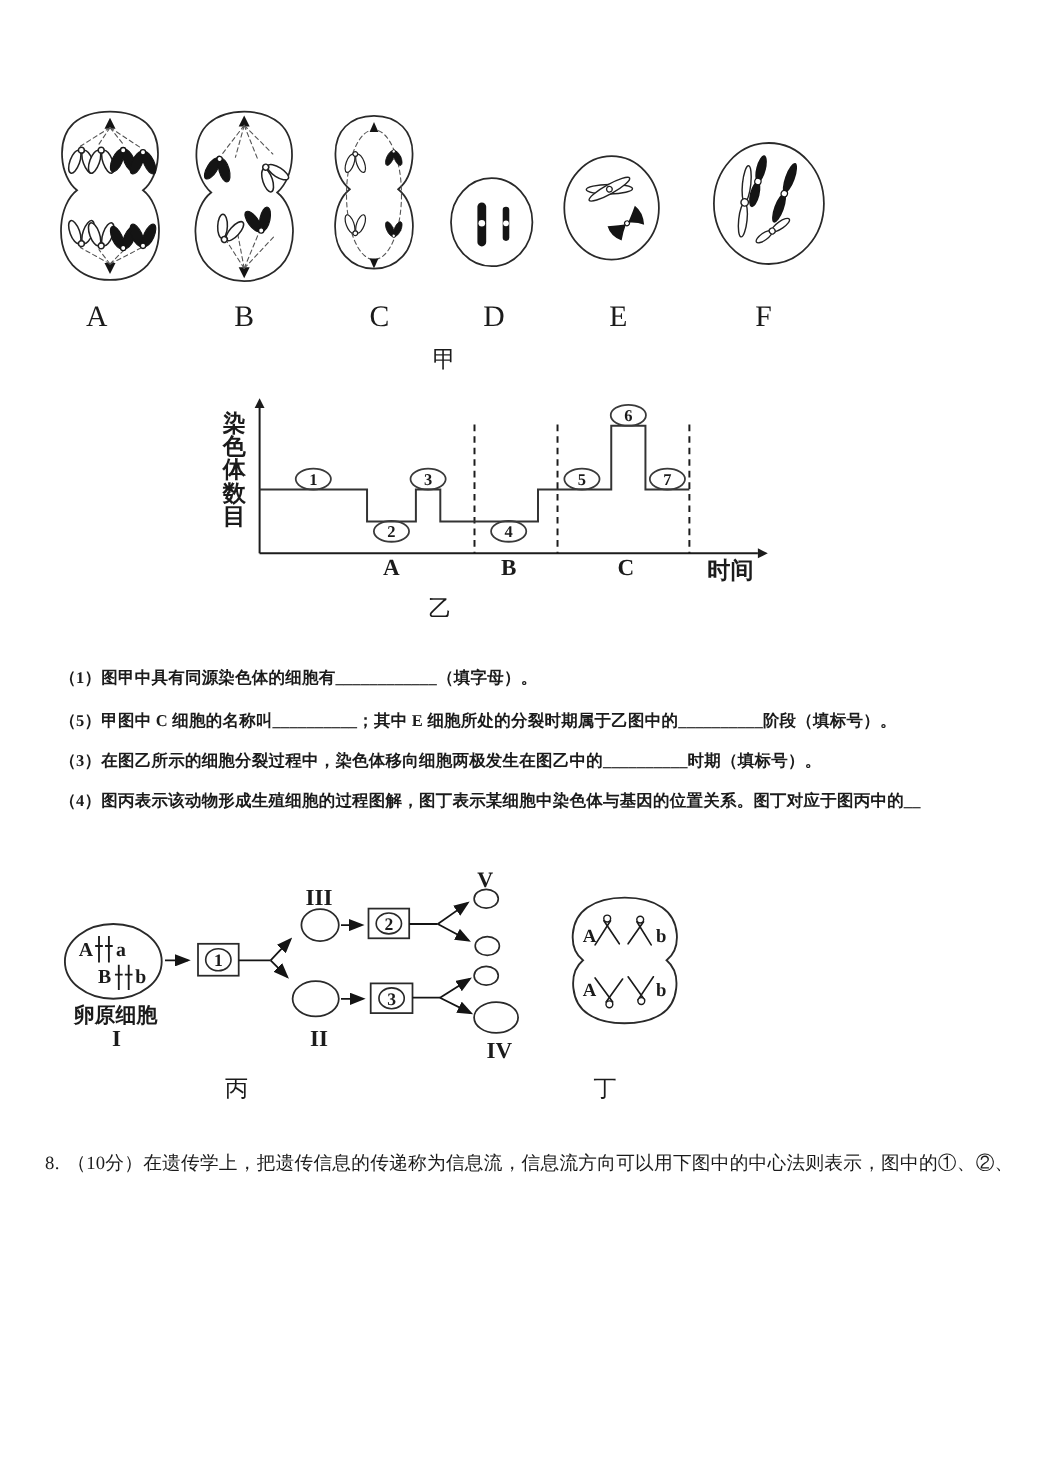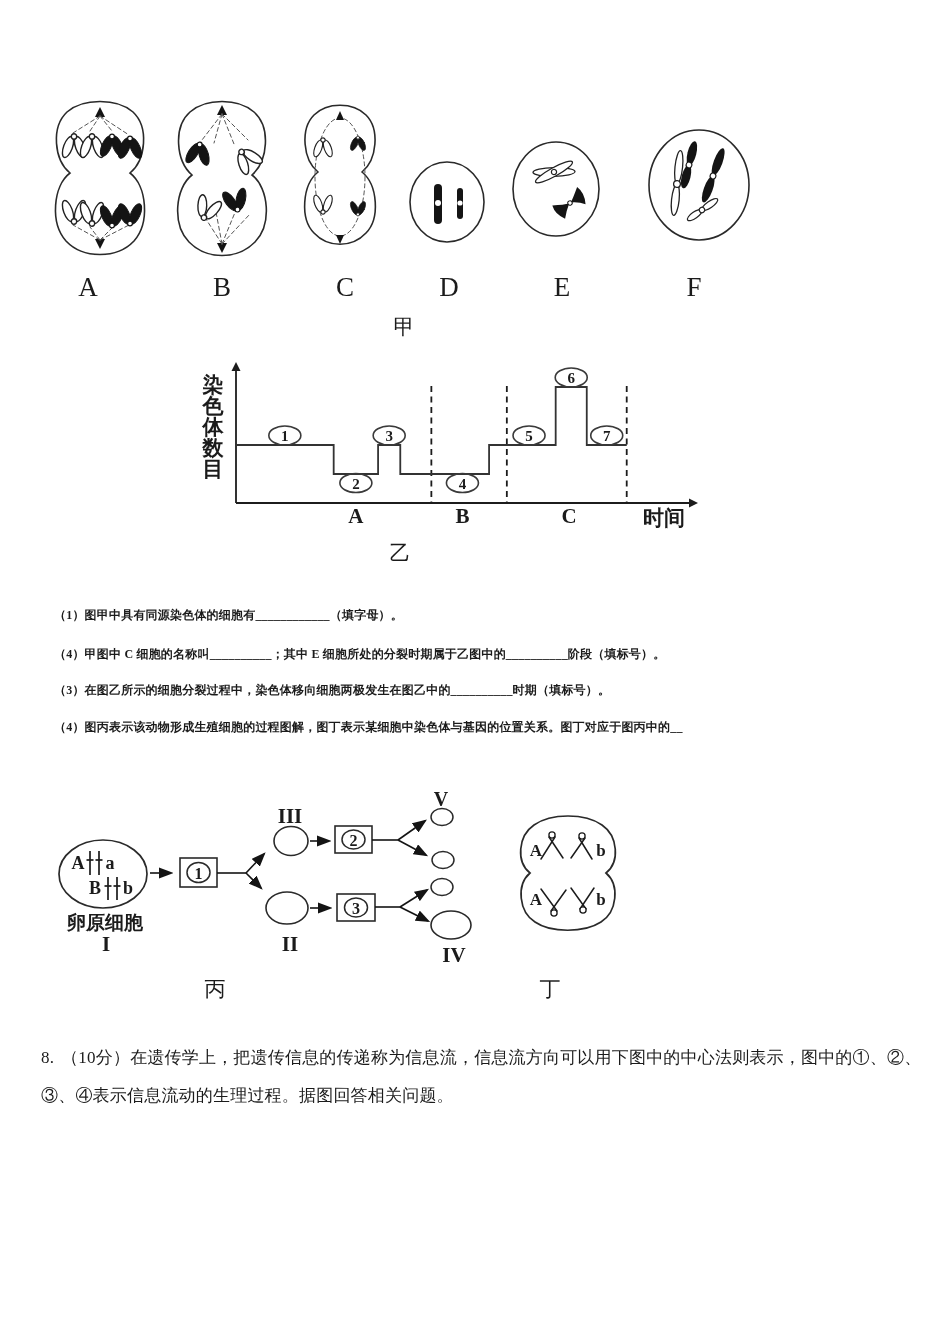--- a/index.html
+++ b/index.html
@@ -1,20 +1,20 @@
 <!DOCTYPE html>
 <html><head>
 <meta charset="utf-8">
 <style>
   html,body{margin:0;padding:0;background:#e8e8e8;}
   .page{position:relative;width:950px;height:1344px;background:#ffffff;margin:0 auto;
         font-family:"Liberation Serif","DejaVu Serif",serif;color:#1b1b1b;overflow:hidden;}
   svg{position:absolute;left:0;}
   svg text{font-family:"Liberation Serif","DejaVu Serif",serif;fill:#1b1b1b;}
-  .qline{position:absolute;left:54px;font-size:12px;font-weight:600;white-space:nowrap;
+  .qline{position:absolute;left:54px;font-size:15px;font-weight:600;white-space:nowrap;
          letter-spacing:0.2px;}
   .q8line{position:absolute;left:41px;font-size:17px;white-space:nowrap;letter-spacing:0.2px;}
   .b{font-weight:normal;}
   .score{margin-left:7px;}
 </style>
 </head>
 <body>
 
 <div class="page">
 
@@ -174,21 +174,21 @@
       <text x="462.44000000000005" y="488.5" text-anchor="middle" font-size="15" font-weight="bold">4</text>
       <ellipse cx="529.04" cy="435.5" rx="16" ry="9.5" fill="none" stroke="#3a3a3a" stroke-width="1.6"></ellipse>
       <text x="529.04" y="441" text-anchor="middle" font-size="15" font-weight="bold">5</text>
       <ellipse cx="571.22" cy="377.5" rx="16" ry="9.5" fill="none" stroke="#3a3a3a" stroke-width="1.6"></ellipse>
       <text x="571.22" y="383" text-anchor="middle" font-size="15" font-weight="bold">6</text>
       <ellipse cx="606.74" cy="435.5" rx="16" ry="9.5" fill="none" stroke="#3a3a3a" stroke-width="1.6"></ellipse>
       <text x="606.74" y="441" text-anchor="middle" font-size="15" font-weight="bold">7</text>
     </svg>
 
   <div class="qline" style="top:607px">（1）图甲中具有同源染色体的细胞有____________（填字母）。</div>
-  <div class="qline" style="top:646px">（4）甲图中 C 细胞的名称叫__________；其中 E 细胞所处的分裂时期属于乙图中的__________阶段（填标号）。</div>
+  <div class="qline" style="top:646px">（5）甲图中 C 细胞的名称叫__________；其中 E 细胞所处的分裂时期属于乙图中的__________阶段（填标号）。</div>
   <div class="qline" style="top:682px">（3）在图乙所示的细胞分裂过程中，染色体移向细胞两极发生在图乙中的__________时期（填标号）。</div>
   <div class="qline" style="top:719px">（4）图丙表示该动物形成生殖细胞的过程图解，图丁表示某细胞中染色体与基因的位置关系。图丁对应于图丙中的__</div>
 
   <svg id="bing-ding-svg" viewBox="0 780 950 232" style="top:780px;" width="950" height="232">
     <defs>
       <marker id="ah" markerWidth="9" markerHeight="7" refX="7.5" refY="3.5" orient="auto">
         <path d="M0,0 L9,3.5 L0,7 Z" fill="#141414"></path>
       </marker>
     </defs>
 
@@ -276,15 +276,14 @@
       <circle cx="583" cy="910" r="3.1" fill="#ffffff" stroke="#1b1b1b" stroke-width="1.3"></circle>
       <text x="536" y="905" font-size="17" font-weight="bold" text-anchor="middle">A</text>
       <text x="601" y="905" font-size="17" font-weight="bold" text-anchor="middle">b</text>
       <text x="550" y="996" font-size="21" text-anchor="middle">丁</text>
     </g>
   </svg>
 
   <div class="q8line" style="top:1046px">
     <span>8.</span><span class="score">（10分）</span><span class="b">在遗传学上，把遗传信息的传递称为信息流，信息流方向可以用下图中的中心法则表示，图中的①、②、</span>
   </div>
-  <div class="q8line b" style="top:1084px">③、④表示信息流动的生理过程。据图回答相关问题。</div>
 
 </div>
 
 </body></html>

